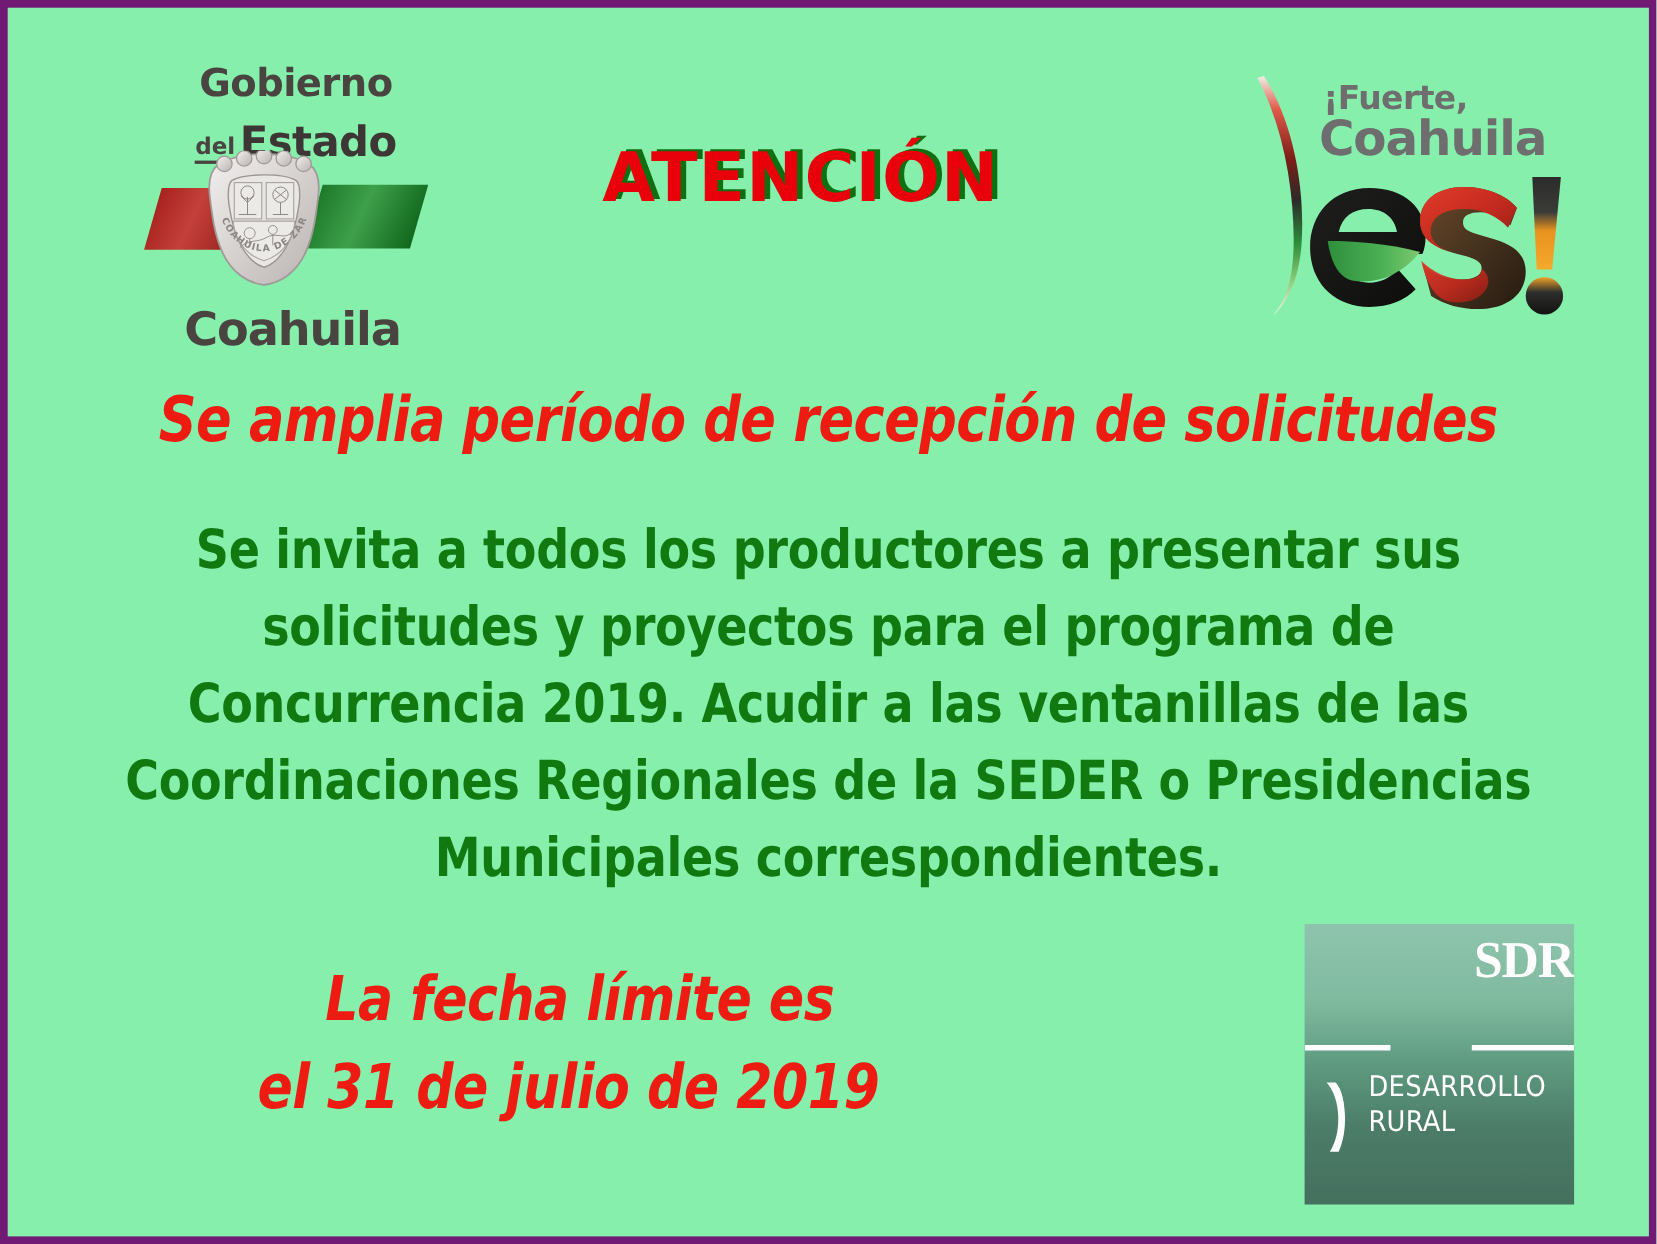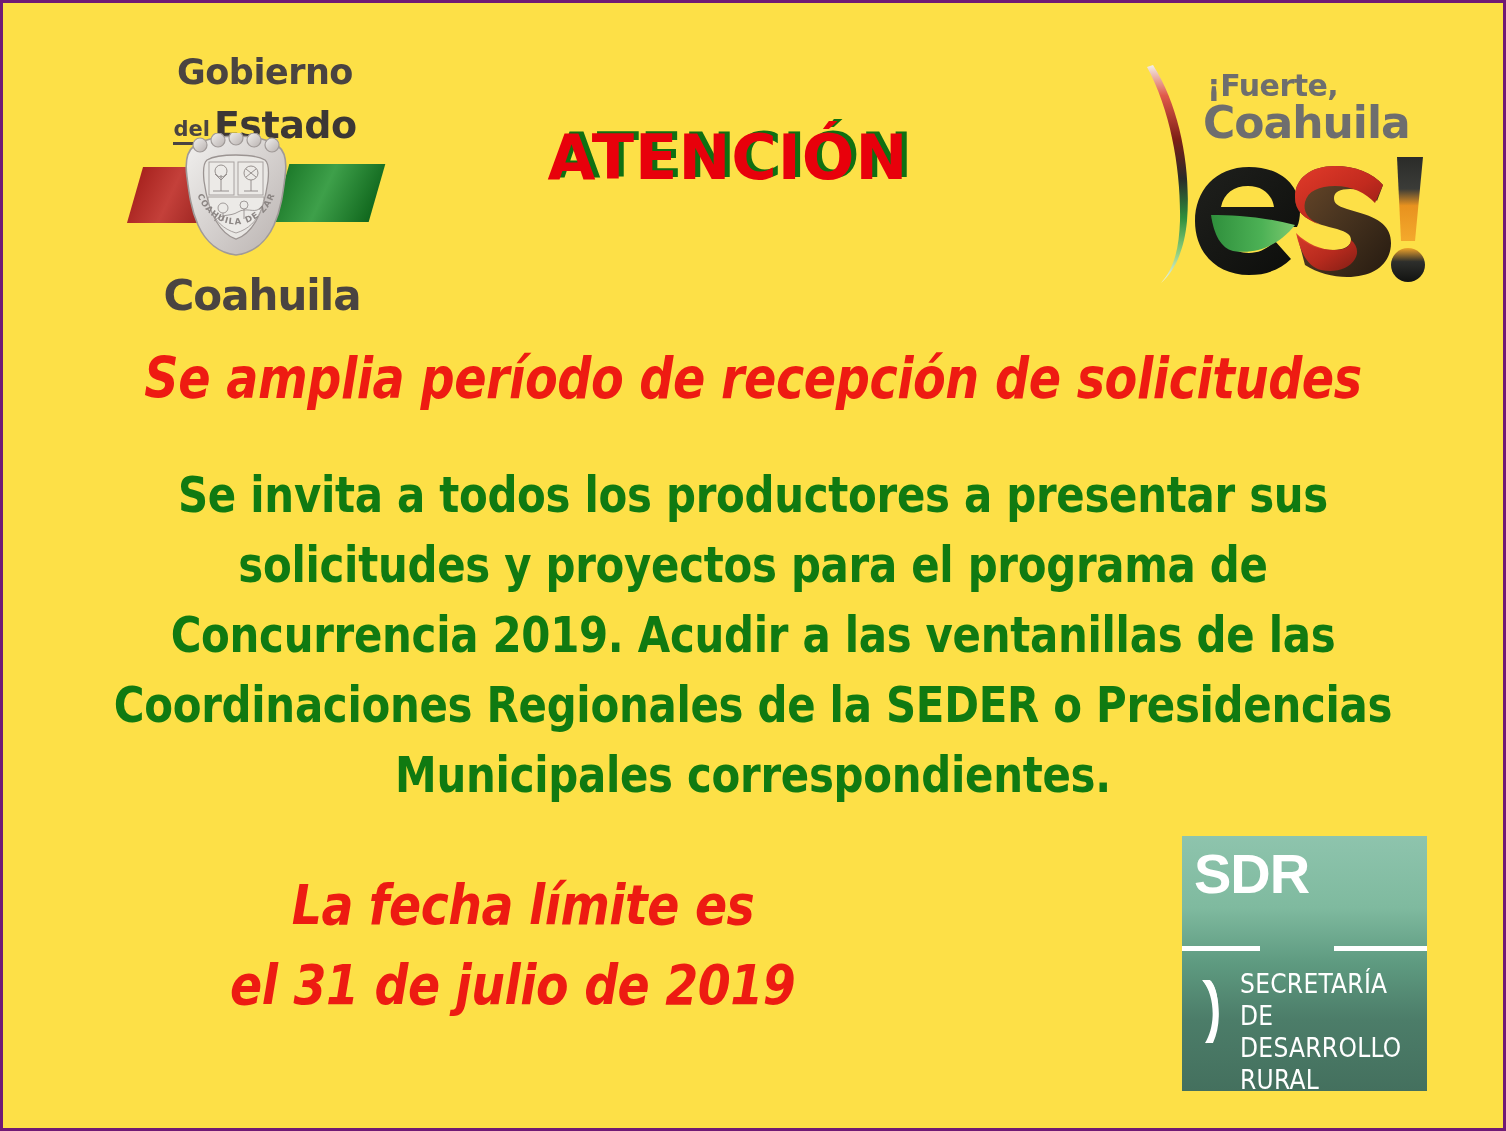--- a/index.html
+++ b/index.html
@@ -10,22 +10,22 @@
   }
   body {
     font-family: "Liberation Sans", sans-serif;
   }
 
   .poster {
     position: relative;
     width: 1506px;
     height: 1131px;
     box-sizing: border-box;
-    background: #fde047;
-    border: 3px solid #701a75;
+    background: #86efac;
+    border: 7px solid #701a75;
     overflow: hidden;
   }
 
   
   .header {
     position: absolute;
     top: 0;
     left: 0;
     width: 100%;
     height: 320px;
@@ -247,24 +247,24 @@
   }
   .sdr-top {
     height: 115px;
     position: relative;
   }
   .sdr-word {
     position: absolute;
     left: 0;
     right: 0;
     top: 10px;
-    text-align: left;
-    font-family: Liberation Sans, sans-serif;
-    font-weight: bold;
-    font-size: 56px;
+    text-align: right;
+    font-family: Liberation Serif, serif;
+    font-weight: bold;
+    font-size: 47px;
     color: #ffffff;
     letter-spacing: -1px;
     line-height: 1;
     padding-left: 12px;
   }
   .sdr-rule-left {
     position: absolute;
     left: 0;
     top: 110px;
     width: 78px;
@@ -461,19 +461,18 @@
     <div class="sdr-top">
       <div class="sdr-word">SDR</div>
     </div>
     <div class="sdr-rule-left"></div>
     <div class="sdr-rule-right"></div>
     <svg class="sdr-paren" viewBox="0 0 22 68">
       <path d="M2 2 C16 16 18 50 6 66 C20 50 22 14 10 2 Z" fill="#ffffff"></path>
       <path d="M3 3 C15 18 16 48 5 65 L13 65 C22 46 20 16 11 3 Z" fill="#ffffff"></path>
     </svg>
     <div class="sdr-sub">
-      <span>SECRETARÍA DE</span>
       <span>DESARROLLO</span>
       <span>RURAL</span>
     </div>
   </div>
 
 </div>
 
 </body></html>

